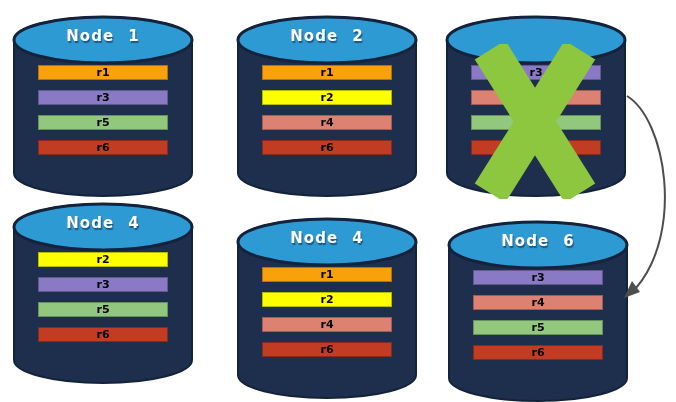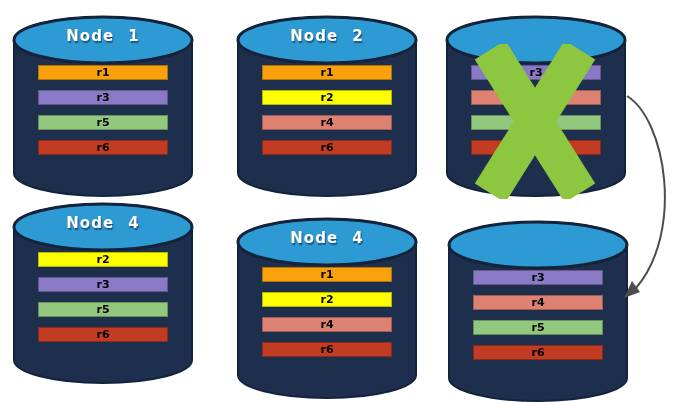--- a/index.html
+++ b/index.html
@@ -128,20 +128,21 @@
     <div class="bar b4" style="background-color: rgb(194, 59, 35);">
         <span>r6</span>
       </div>
   </div>
 
   <div class="node" style="left:446px;top:213px">
     <svg class="cyl" viewBox="0 0 184 190">
       <path d="M 3,32 L 3,165 A 89,23 0 0 0 181,165 L 181,32 A 89,23 0 0 0 3,32 Z" stroke-width="2" fill="#1E2F4E" stroke="#14233C"></path>
       <ellipse cx="92" cy="32" rx="89" ry="23" stroke-width="3" fill="#2E9AD4" stroke="#14233C"></ellipse>
     </svg>
+    <div class="node-label">Node 6</div>
     <div class="bar b1" style="background-color: rgb(138, 122, 197);">
         <span>r3</span>
       </div>
     <div class="bar b2" style="background-color: rgb(221, 130, 115);">
         <span>r4</span>
       </div>
     <div class="bar b3" style="background-color: rgb(146, 200, 126);">
         <span>r5</span>
       </div>
     <div class="bar b4" style="background-color: rgb(194, 59, 35);">

